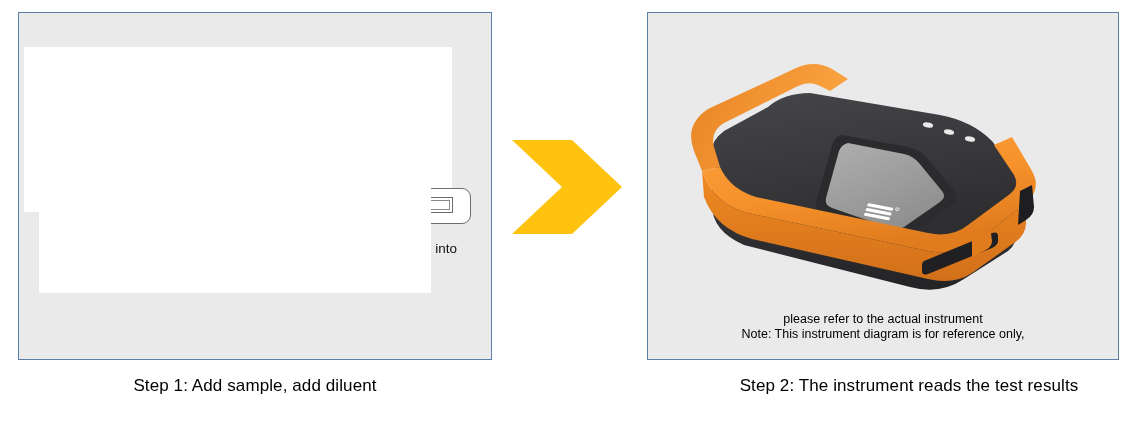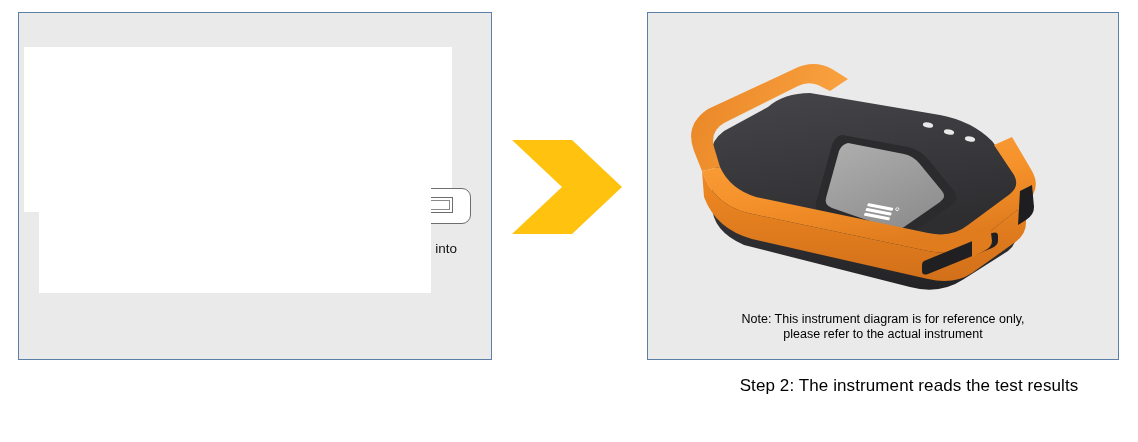--- a/index.html
+++ b/index.html
@@ -298,22 +298,23 @@
 
     <g transform="translate(196,148) rotate(11) skewX(-8)" fill="#ffffff">
       <rect x="0" y="0" width="26" height="3.2" rx="1.2"></rect>
       <rect x="0" y="5" width="26" height="3.2" rx="1.2"></rect>
       <rect x="0" y="10" width="26" height="3.2" rx="1.2"></rect>
       <circle cx="30" cy="0.5" r="1.5" fill="none" stroke="#ffffff" stroke-width="0.8"></circle>
     </g>
   </svg>
 
   <div id="instrument-note">
+    <div>please refer to the actual instrument</div>
     <div>Note: This instrument diagram is for reference only,</div>
-    <div>please refer to the actual instrument</div>
   </div>
 
+  <div class="step-caption" id="caption-step1">Step 1: Add sample, add diluent</div>
 
   <div class="step-caption" id="caption-step2">
     <div>Step 2: The instrument reads the test results</div>
   </div>
 
 </div>
 
 </body></html>

